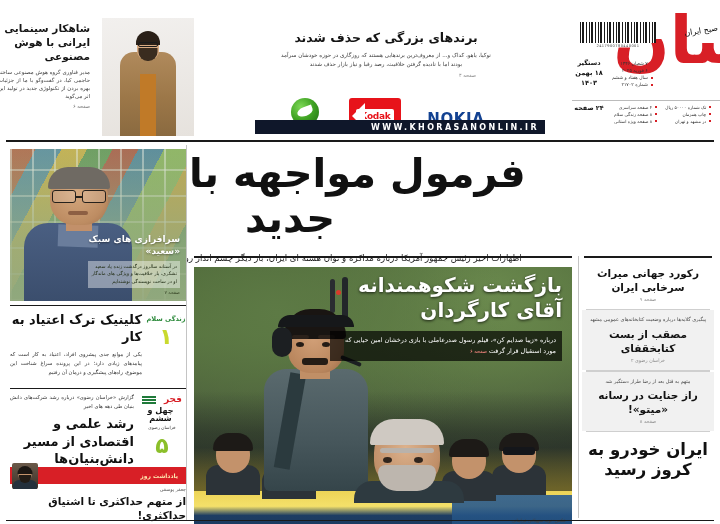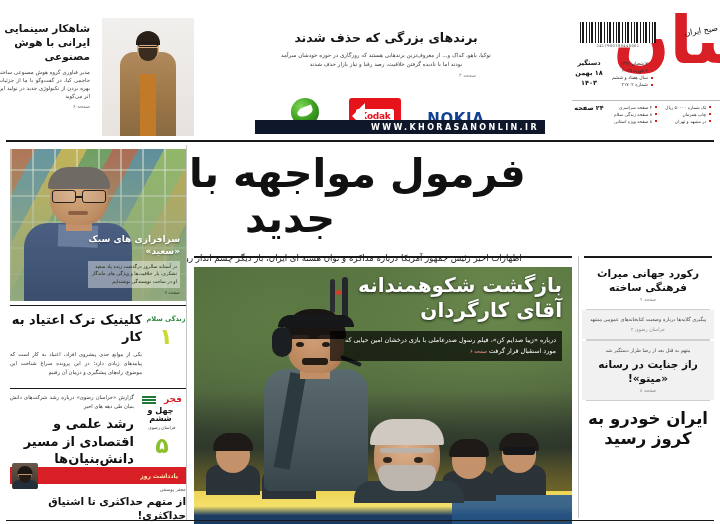--- a/index.html
+++ b/index.html
@@ -695,27 +695,28 @@
   </div>
 
   <div class="rule-left-top"></div>
   <div class="rule-center-top"></div>
   <div class="rule-right-v"></div>
   <div class="col-rule-v"></div>
 
   <div class="left-col">
 
     <div class="lc-item">
-      <div class="h">رکورد جهانی میراث فرهنگی ساخته</div>
+      <div class="h">رکورد جهانی میراث سرخابی ایران</div>
       <div class="meta">صفحه ۹</div>
     </div>
     <div class="lc-sep"></div>
 
     <div class="lc-item shaded">
       <div class="kick">پیگیری گلایه‌ها درباره وضعیت کتابخانه‌های عمومی مشهد</div>
+      <div class="h">مصقب از بست کتابخقفای</div>
       <div class="meta">خراسان رضوی ۲</div>
     </div>
     <div class="lc-sep"></div>
 
     <div class="lc-sep"></div>
 
     <div class="lc-item shaded">
       <div class="kick">متهم به قتل بعد از رضا طراز دستگیر شد</div>
       <div class="h">راز جنایت در رسانه «میتو»!</div>
       <div class="meta">صفحه ۸</div>

